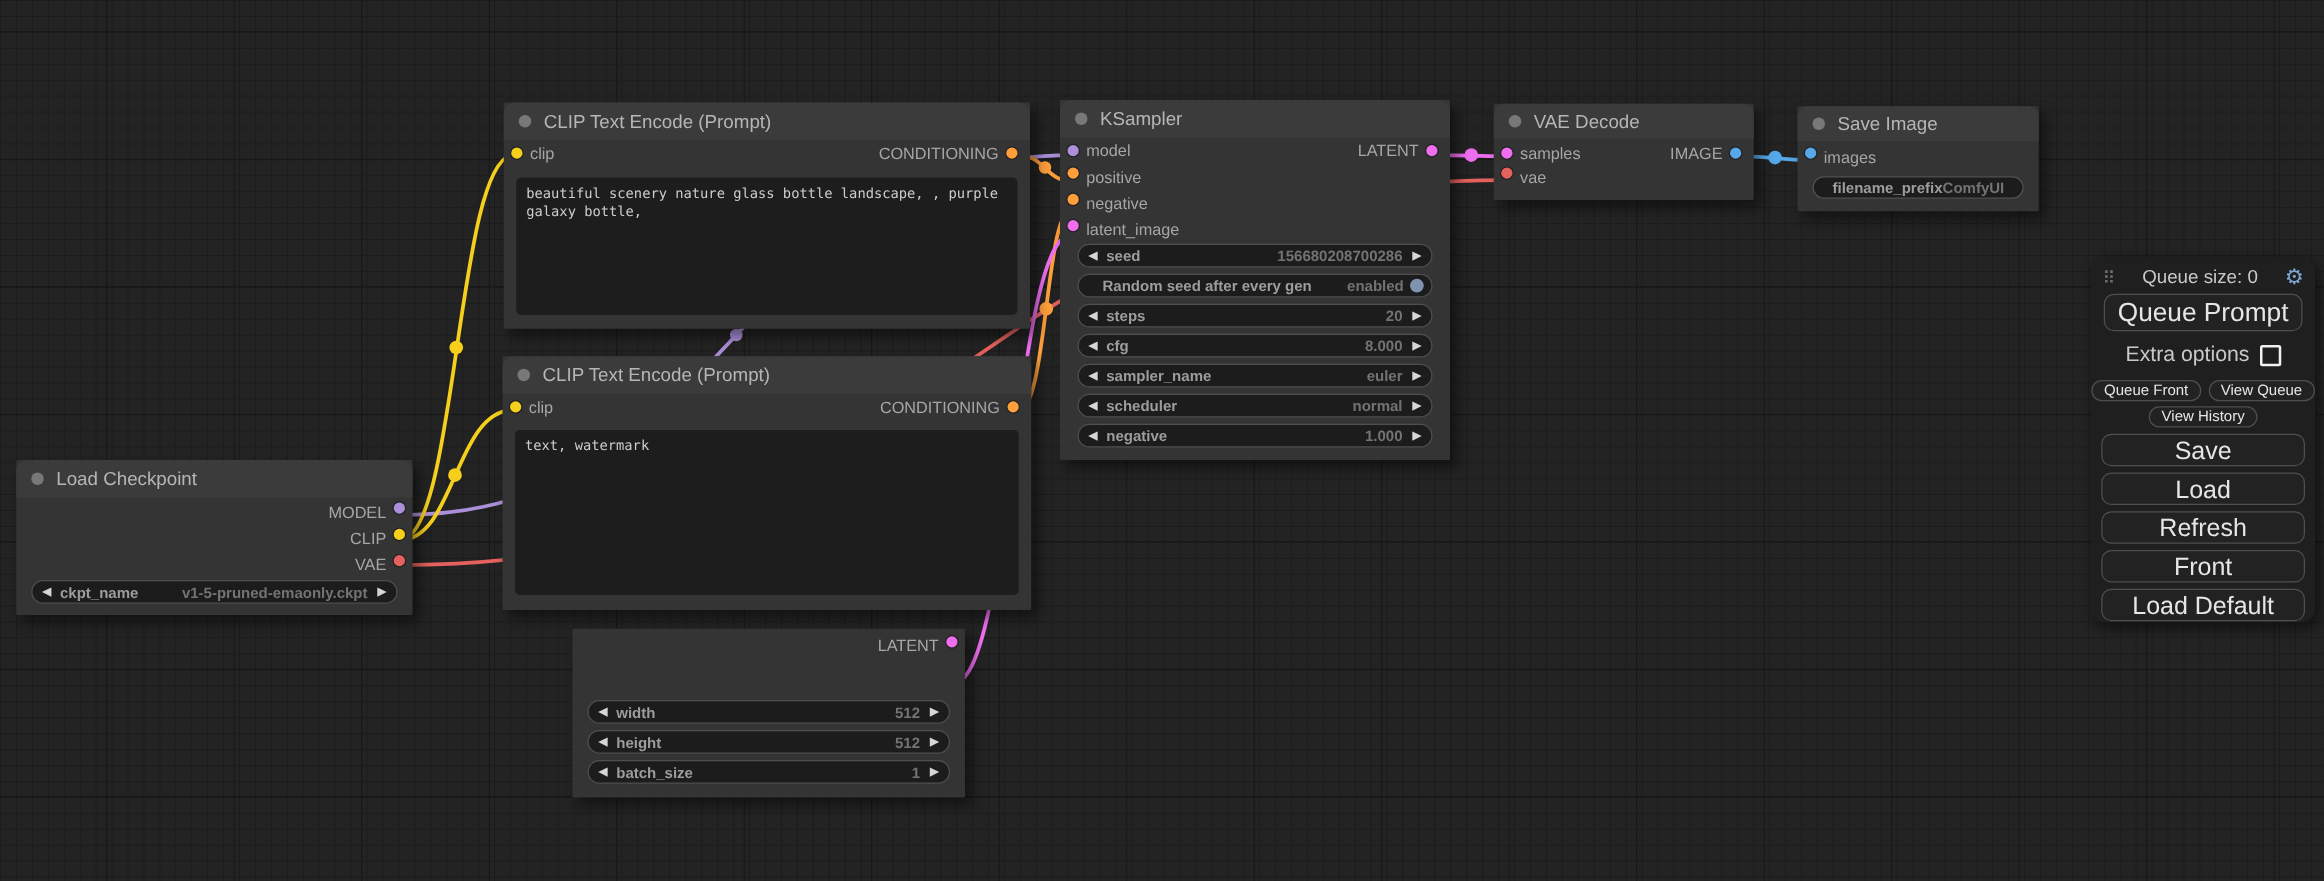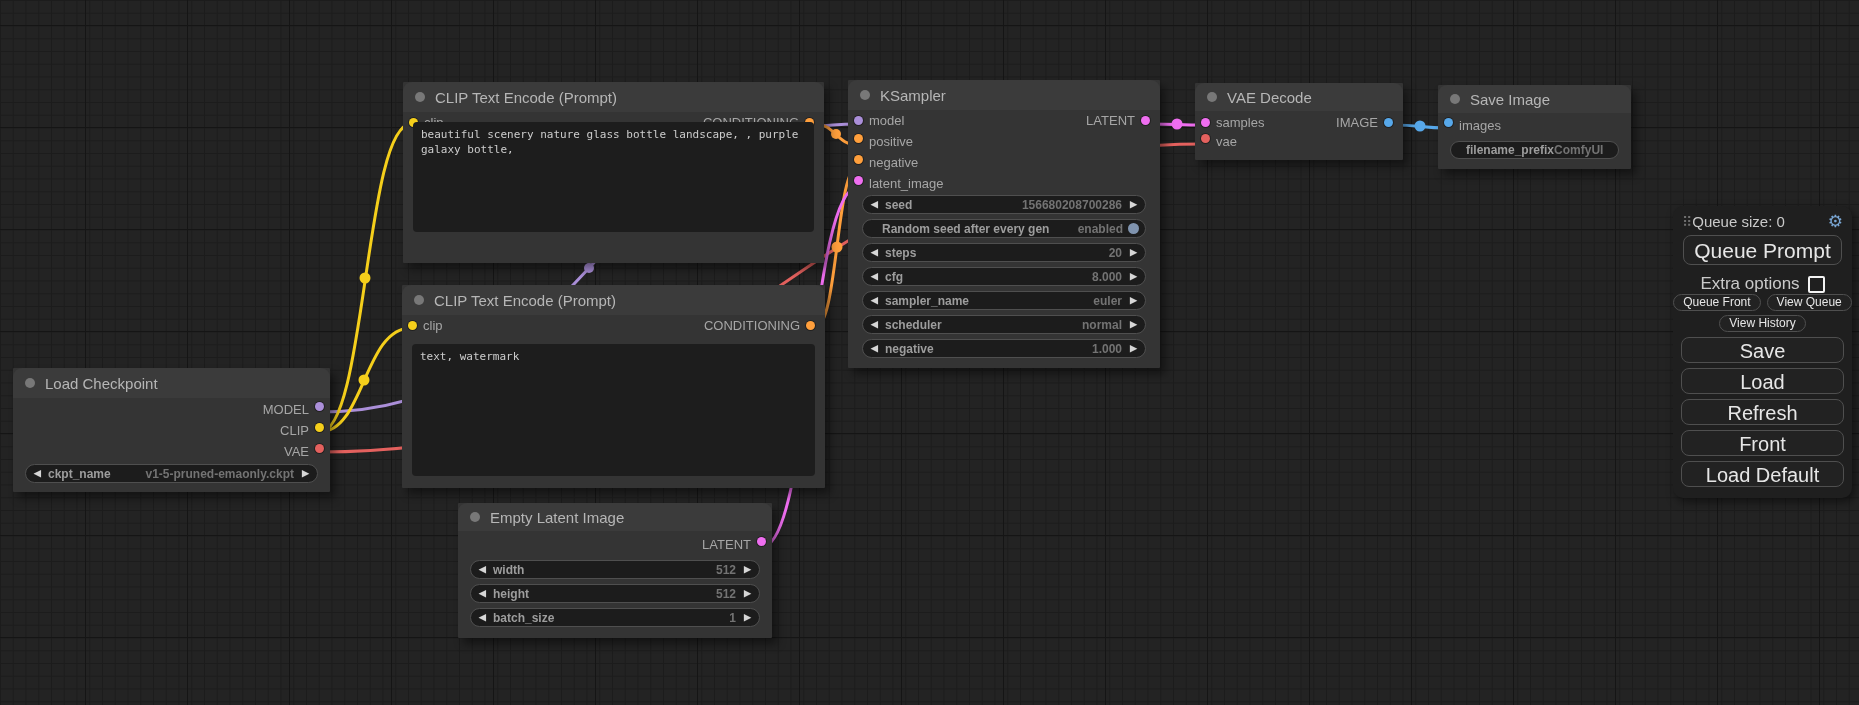--- a/index.html
+++ b/index.html
@@ -55,30 +55,30 @@
     white-space:pre-wrap;word-break:break-word;overflow:hidden;
   }
   
   #menu{
     position:absolute;left:1673px;top:206px;width:179px;height:292px;z-index:3;
     background:#1f1f1f;border-radius:10px;box-shadow:3px 4px 10px rgba(0,0,0,.5);
     color:#c9c9c9;
   }
   .menu-head{display:flex;align-items:center;padding:7px 9px 2px 9px}
   .drag-handle{color:#6f6f6f;font-size:14px;line-height:1;cursor:grab}
-  .queue-size{flex:1;text-align:left;font-size:15px;color:#c9c9c9}
+  .queue-size{flex:1;text-align:center;font-size:15px;color:#c9c9c9}
   .gear{color:var(--c-gear);font-size:17px;line-height:1;cursor:pointer}
   .btn{
     display:block;background:#222222;border:1px solid #4f4f4f;border-radius:8px;
     color:#e6e6e6;text-align:center;cursor:pointer;font-family:"Liberation Sans",sans-serif;
   }
   .btn-queue{width:159px;height:30px;margin:3px auto 0 auto;font-size:21px;line-height:28px}
   .extra-row{display:flex;align-items:center;justify-content:center;gap:8px;margin-top:9px;font-size:17px;color:#c9c9c9}
   .checkbox{width:13px;height:13px;border:2px solid #f2f2f2;border-radius:2px;background:transparent;cursor:pointer}
-  .small-row{display:flex;justify-content:center;gap:6px;margin-top:0}
+  .small-row{display:flex;justify-content:center;gap:6px;margin-top:10px}
   .btn-small{font-size:12px;height:17px;line-height:15px;border-radius:10px;padding:0 9px}
   .hist-row{display:flex;justify-content:center;margin-top:4px}
   .btn-big{width:163px;height:26px;margin:5px auto 0 auto;font-size:20px;line-height:24px}
   .btn-big:first-of-type{margin-top:12px}
 </style>
 </head>
 <body>
 
 <svg id="links" width="1859" height="705">
   <path class="s-model" d="M320,412 C590,412 588,124 858,124"></path>
@@ -136,21 +136,21 @@
   <div class="slot-row between" style="margin-top:3px;padding-right:4px">
     <span class="slot-left">
       <span class="sdot c-clip"></span>
       <span>clip</span>
     </span>
     <span class="slot-right">
       <span>CONDITIONING</span>
       <span class="sdot c-cond"></span>
     </span>
   </div>
-  <div class="prompt-box" style="left:10px;top:40px;width:401px;height:110px">beautiful scenery nature glass bottle landscape, , purple galaxy bottle,</div>
+  <div class="prompt-box" style="left:10px;top:60px;width:401px;height:110px">beautiful scenery nature glass bottle landscape, , purple galaxy bottle,</div>
 </div>
 
 <div class="node" style="left:402px;top:285px;width:423px;height:203px">
   <div class="node-title">
     <span class="tdot"></span>
     <span>CLIP Text Encode (Prompt)</span>
   </div>
   <div class="slot-row between" style="margin-top:3px;padding-right:4px">
     <span class="slot-left">
       <span class="sdot c-clip"></span>
@@ -270,24 +270,20 @@
     <span class="sdot c-image"></span>
     <span>images</span>
   </div>
   <div class="widget" style="position:absolute;left:12px;right:12px;top:56px;height:18px">
     <span class="w-label" style="margin-left:10px">filename_prefix</span>
     <span class="w-value" style="margin-right:10px">ComfyUI</span>
   </div>
 </div>
 
 <div class="node" style="left:458px;top:503px;width:314px;height:135px">
-  <div class="node-title" style="height:28px">
-    <span class="tdot"></span>
-    <span>Empty Latent Image</span>
-  </div>
   <div class="slot-row out" style="height:19px;margin-top:6px">
     <span>LATENT</span>
     <span class="sdot c-latent"></span>
   </div>
   <div class="wstack" style="left:12px;right:12px;top:57px">
     <div class="widget">
       <span class="w-arrow">◀</span>
       <span class="w-label">width</span>
       <span class="w-value">512</span>
       <span class="w-arrow">▶</span>

